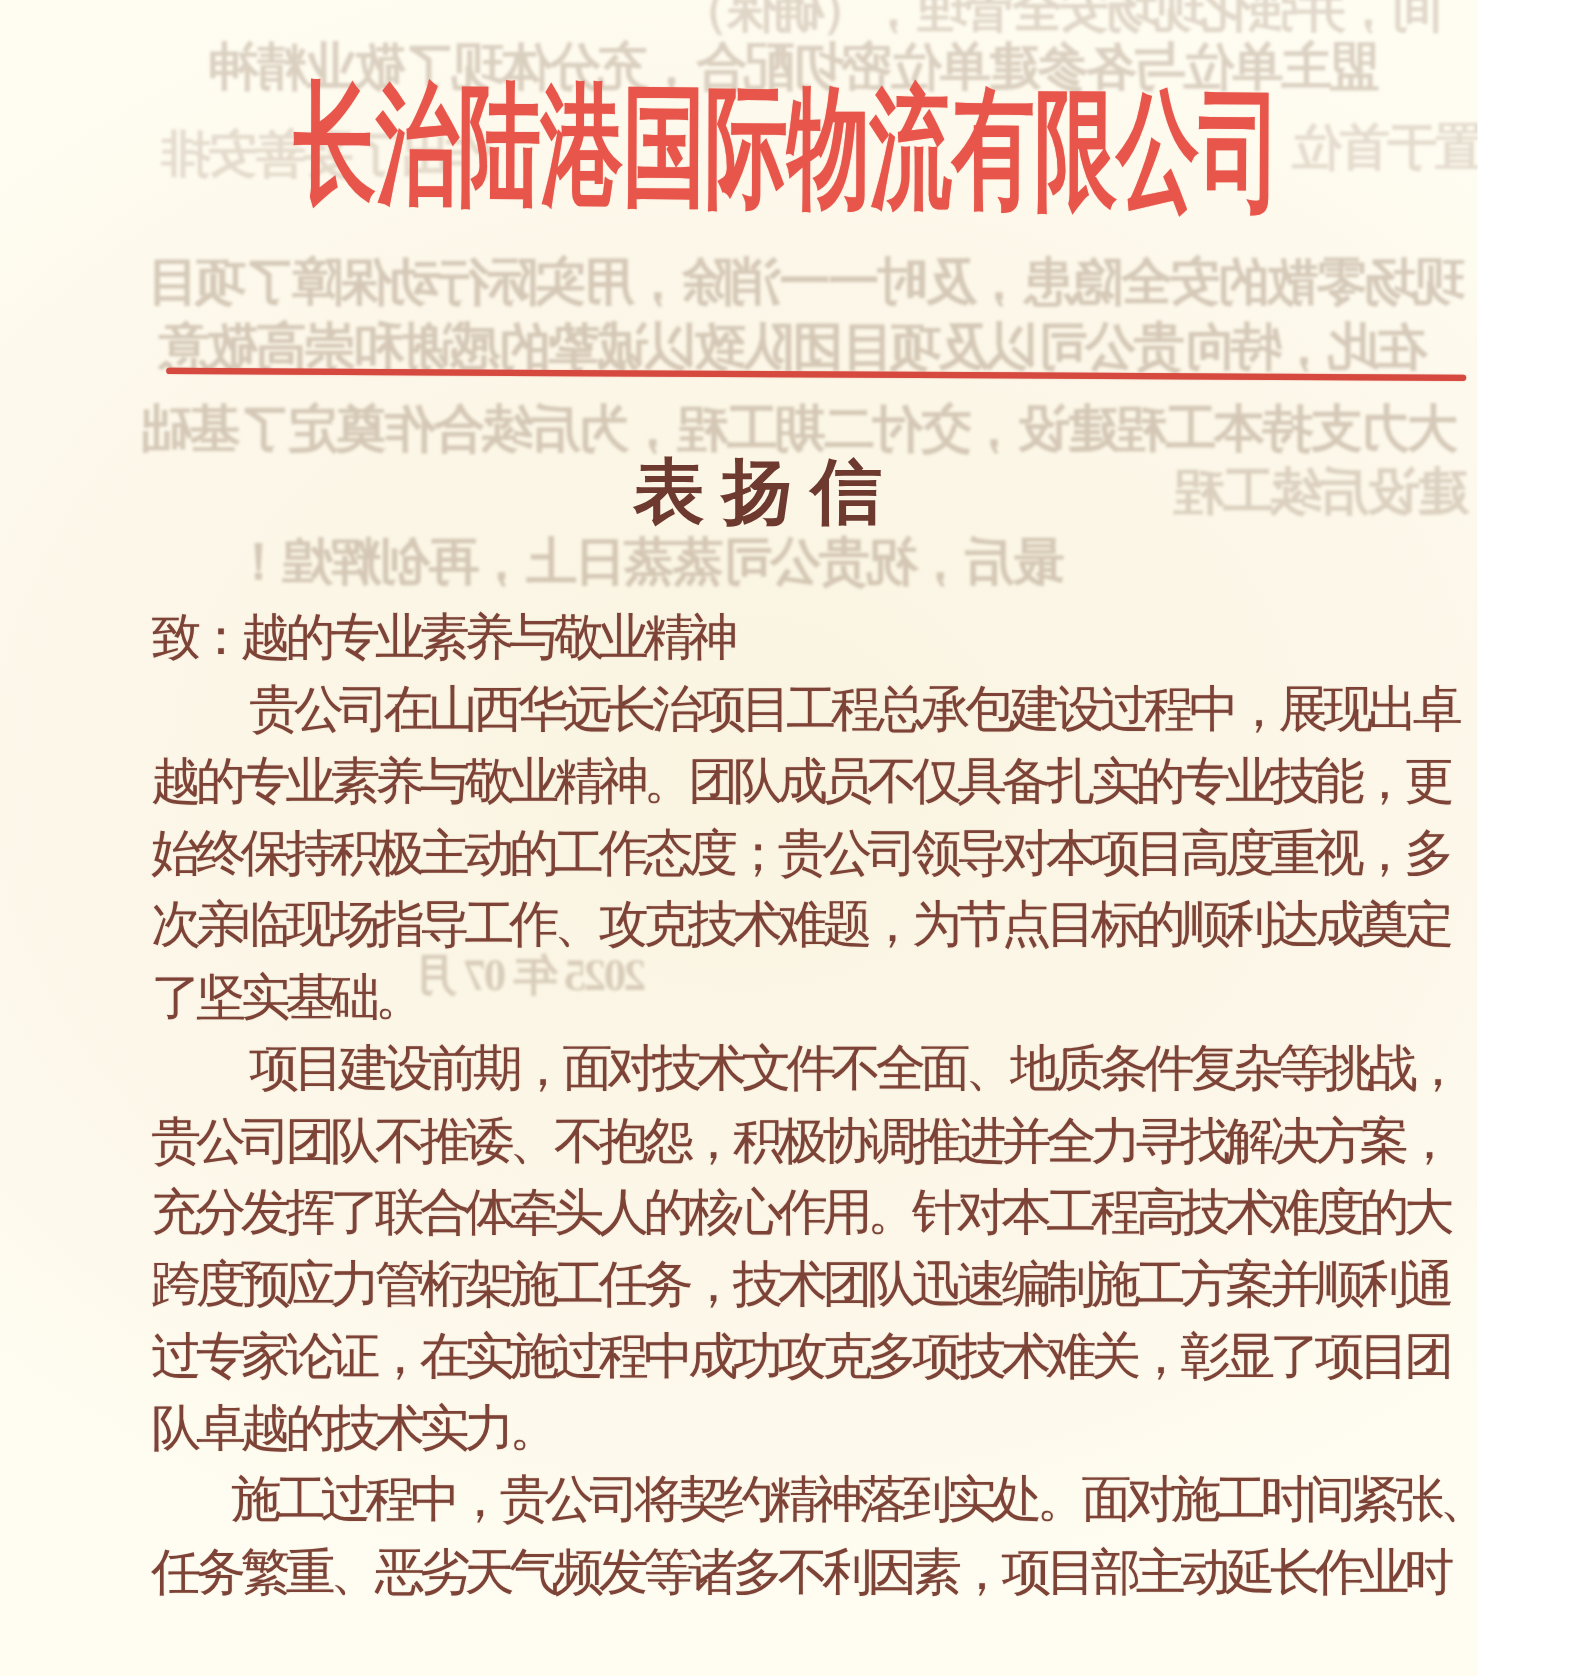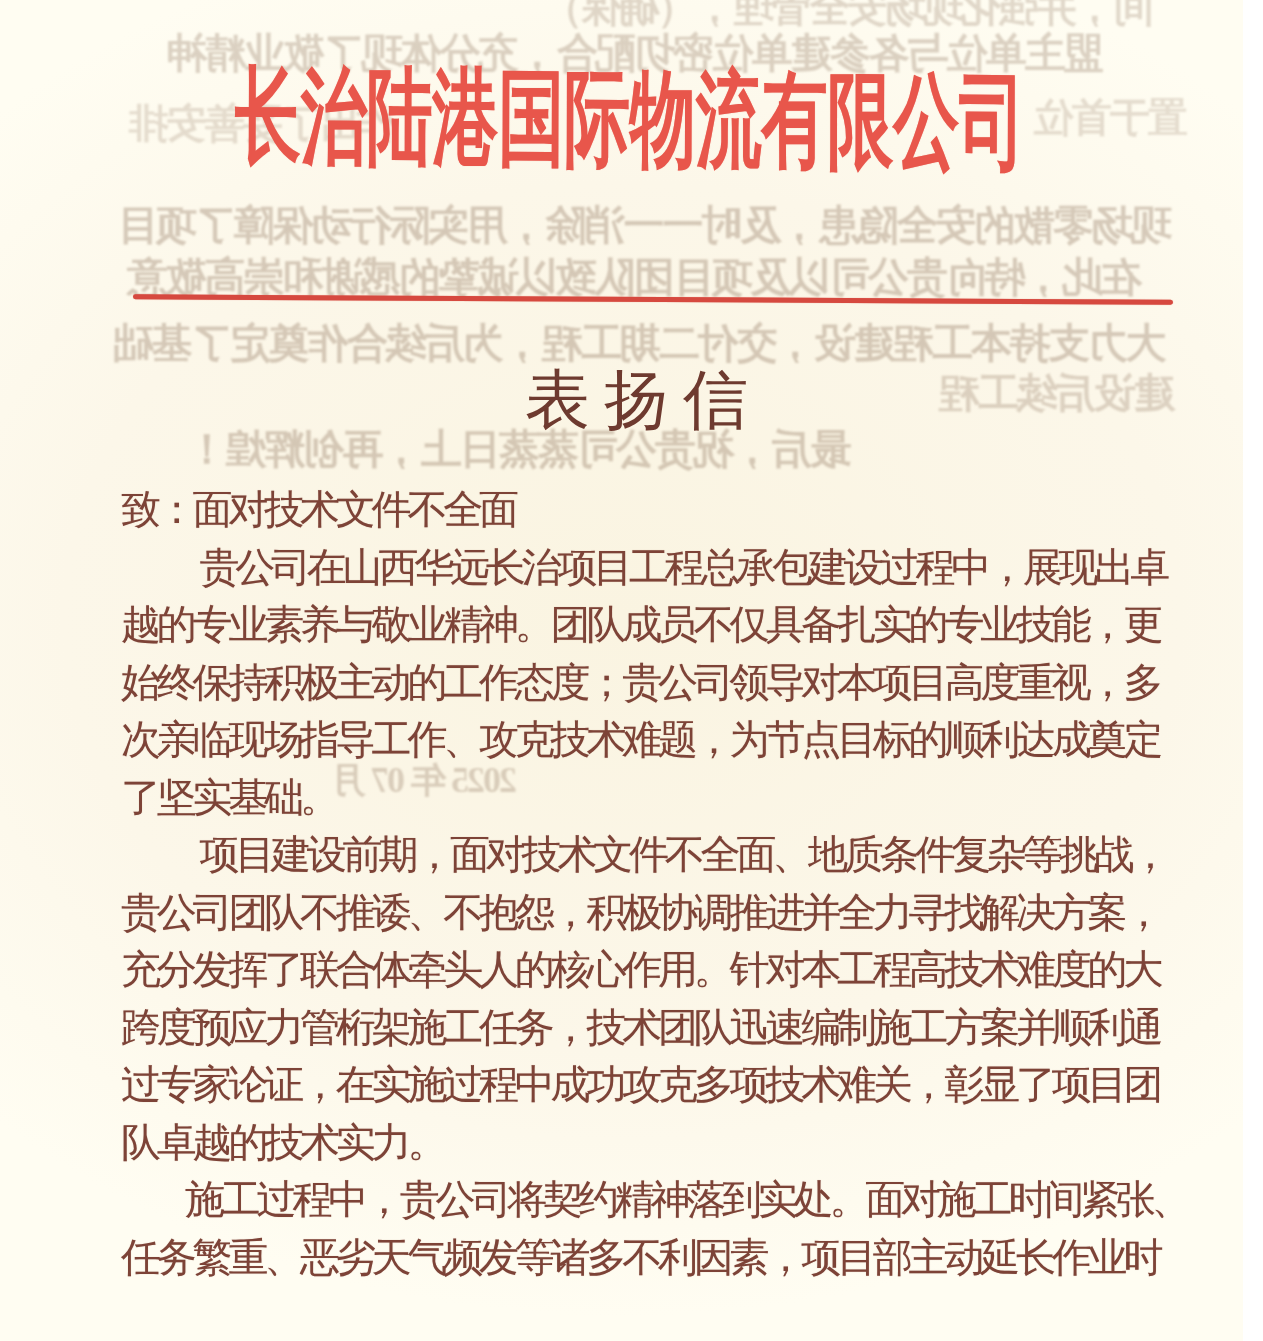--- a/index.html
+++ b/index.html
@@ -1,26 +1,27 @@
 <!DOCTYPE html>
 <html style="--header_red: #e8564b; --divider_red: #d6493f; --title_brown: #6e3a2f; --body_brown: #7d4337; --bleed_tan: #8a6e57; --paper_cream: #faf4e1; --paper_mid: #fcf7e9; --paper_edge: #fffdf2;"><head>
 <meta charset="utf-8">
 <style>
   html,body{margin:0;padding:0;}
   body{
     width:1263px;height:1341px;overflow:hidden;
     font-family:"Liberation Serif","DejaVu Serif",serif;
   }
   .page{
-    position:relative;width:1243px;height:1341px;overflow:hidden;
+    position:relative;width:1150px;height:1341px;overflow:hidden;
     background:
       radial-gradient(ellipse 900px 700px at 50% 46%,
         var(--paper_cream,#faf4e1) 0%,
         var(--paper_mid,#fcf7e9) 62%,
         var(--paper_edge,#fffdf2) 100%);
+    padding-left: 32px;
   }
 
   
   .letterhead{
     position:absolute;top:64px;left:0;width:100%;
     text-align:center;white-space:nowrap;
   }
   .letterhead-inner{
     display:inline-block;
     font-family:"Liberation Sans","DejaVu Sans",sans-serif;
@@ -42,21 +43,21 @@
     box-shadow:0 0 1px rgba(214,73,63,.6);
   }
 
   
   .title{
     position:absolute;top:356px;left:0;width:100%;text-align:center;
     color:var(--title_brown,#6e3a2f);
   }
   .title-inner{
     display:inline-block;
-    font-size:65px;font-weight:400;letter-spacing:14px;
+    font-size:57px;font-weight:700;letter-spacing:14px;
     transform:translateX(22px);
     white-space:nowrap;
   }
 
   
   .body-block{
     position:absolute;top:481px;left:121px;width:1045px;
     color:var(--body_brown,#7d4337);
     font-size:40px;
     letter-spacing:-4.2px;
@@ -107,20 +108,20 @@
       <span class="letterhead-inner">长治陆港国际物流有限公司</span>
     </div>
 
     <div class="divider"></div>
 
     <div class="title">
       <span class="title-inner">表扬信</span>
     </div>
 
     <div class="body-block">
-      <div class="body-line">致：面对技术文件不全面</div>
+      <div class="body-line">致：越的专业素养与敬业精神</div>
       <div class="line-list">
         
       <div class="body-line indent">贵公司在山西华远长治项目工程总承包建设过程中，展现出卓</div><div class="body-line">越的专业素养与敬业精神。团队成员不仅具备扎实的专业技能，更</div><div class="body-line">始终保持积极主动的工作态度；贵公司领导对本项目高度重视，多</div><div class="body-line">次亲临现场指导工作、攻克技术难题，为节点目标的顺利达成奠定</div><div class="body-line">了坚实基础。</div><div class="body-line indent">项目建设前期，面对技术文件不全面、地质条件复杂等挑战，</div><div class="body-line">贵公司团队不推诿、不抱怨，积极协调推进并全力寻找解决方案，</div><div class="body-line">充分发挥了联合体牵头人的核心作用。针对本工程高技术难度的大</div><div class="body-line">跨度预应力管桁架施工任务，技术团队迅速编制施工方案并顺利通</div><div class="body-line">过专家论证，在实施过程中成功攻克多项技术难关，彰显了项目团</div><div class="body-line">队卓越的技术实力。</div><div class="body-line indent">施工过程中，贵公司将契约精神落到实处。面对施工时间紧张、</div><div class="body-line">任务繁重、恶劣天气频发等诸多不利因素，项目部主动延长作业时</div></div>
     </div>
 
   </div>
 </div>
 
 </body></html>

